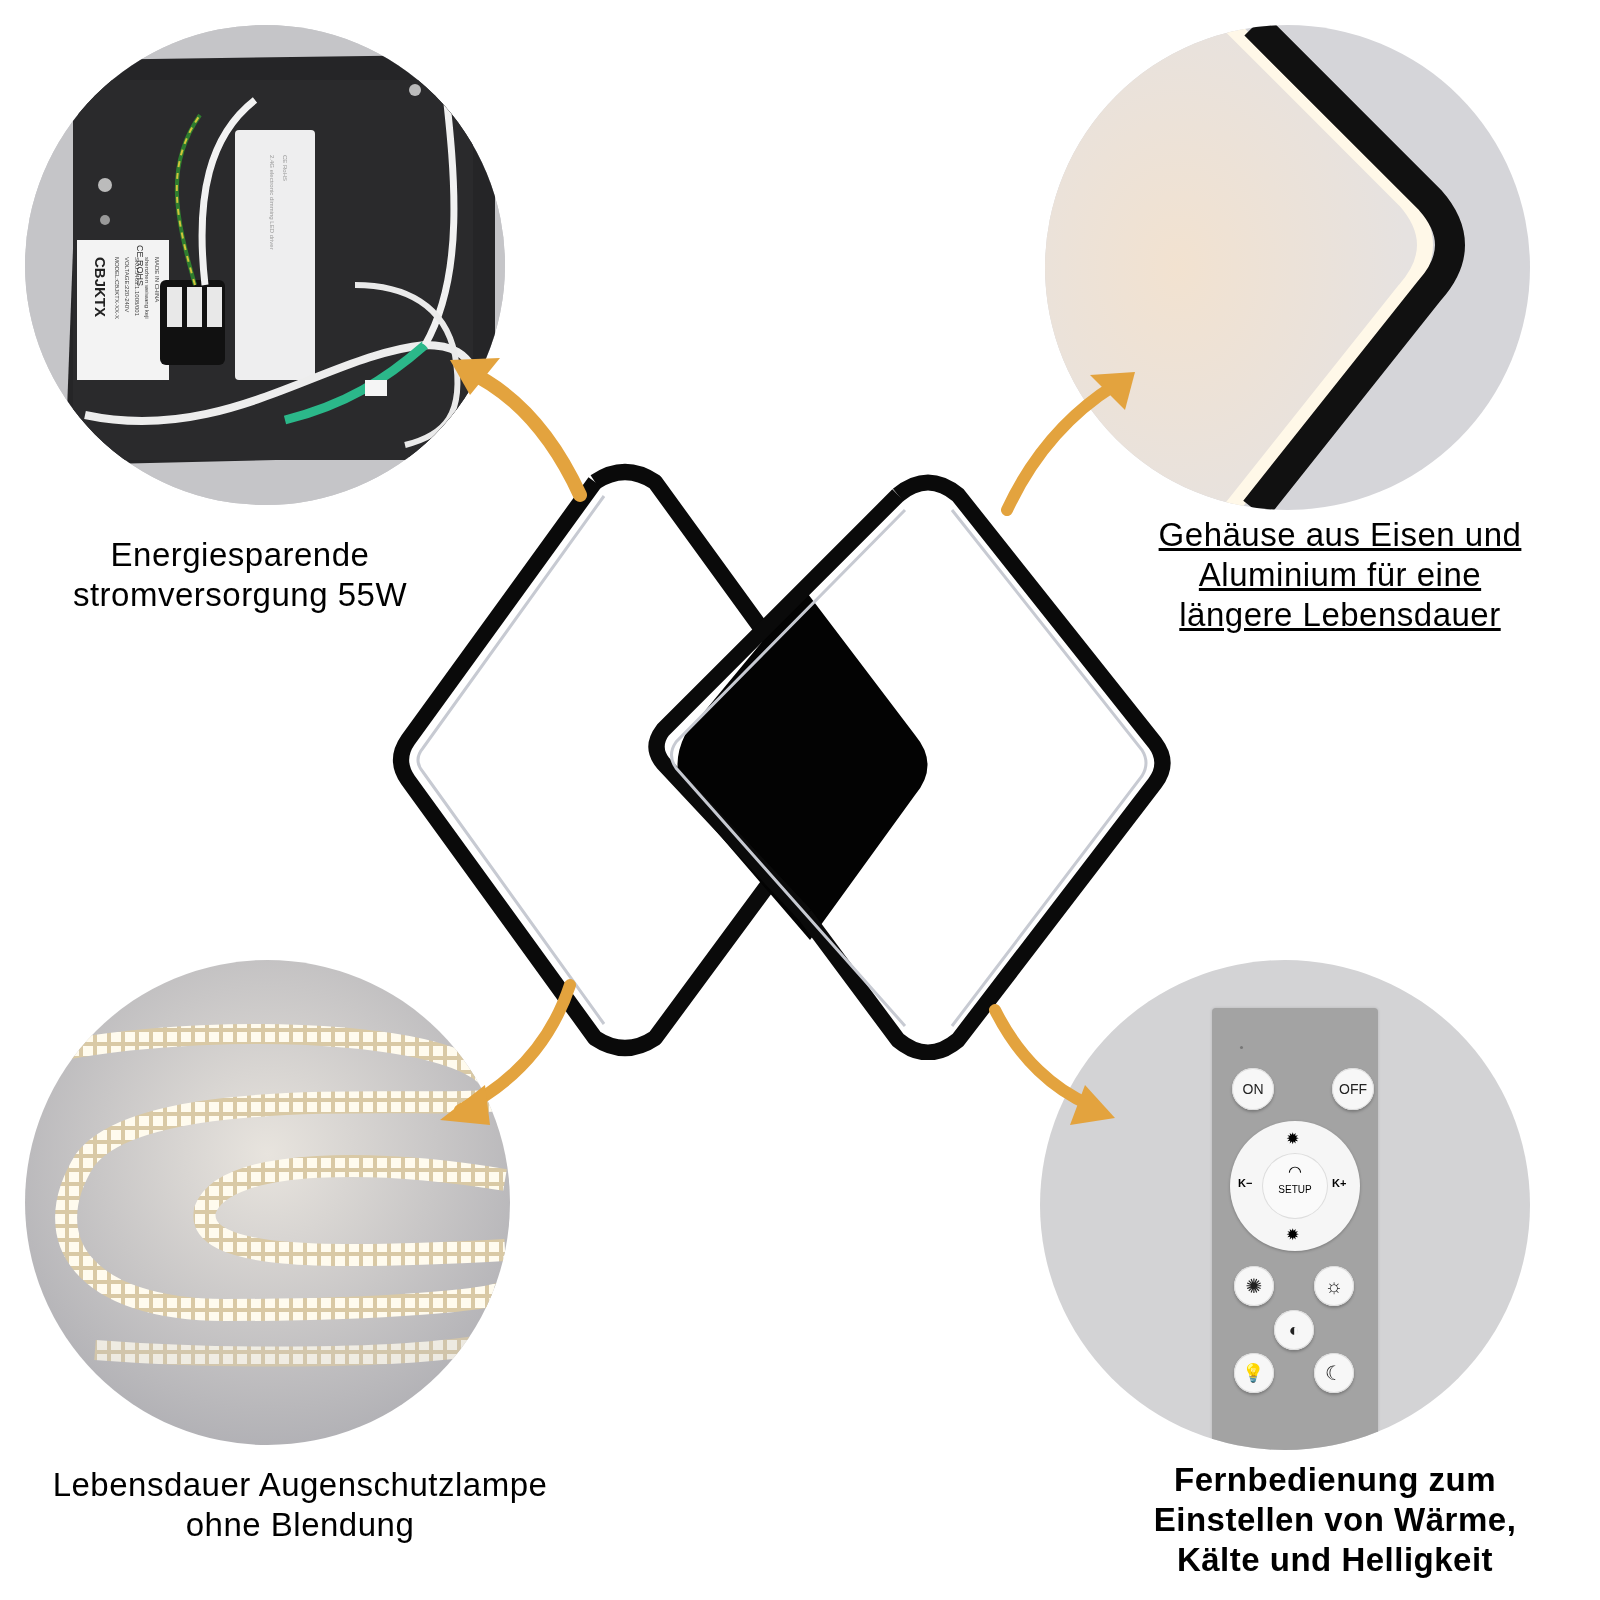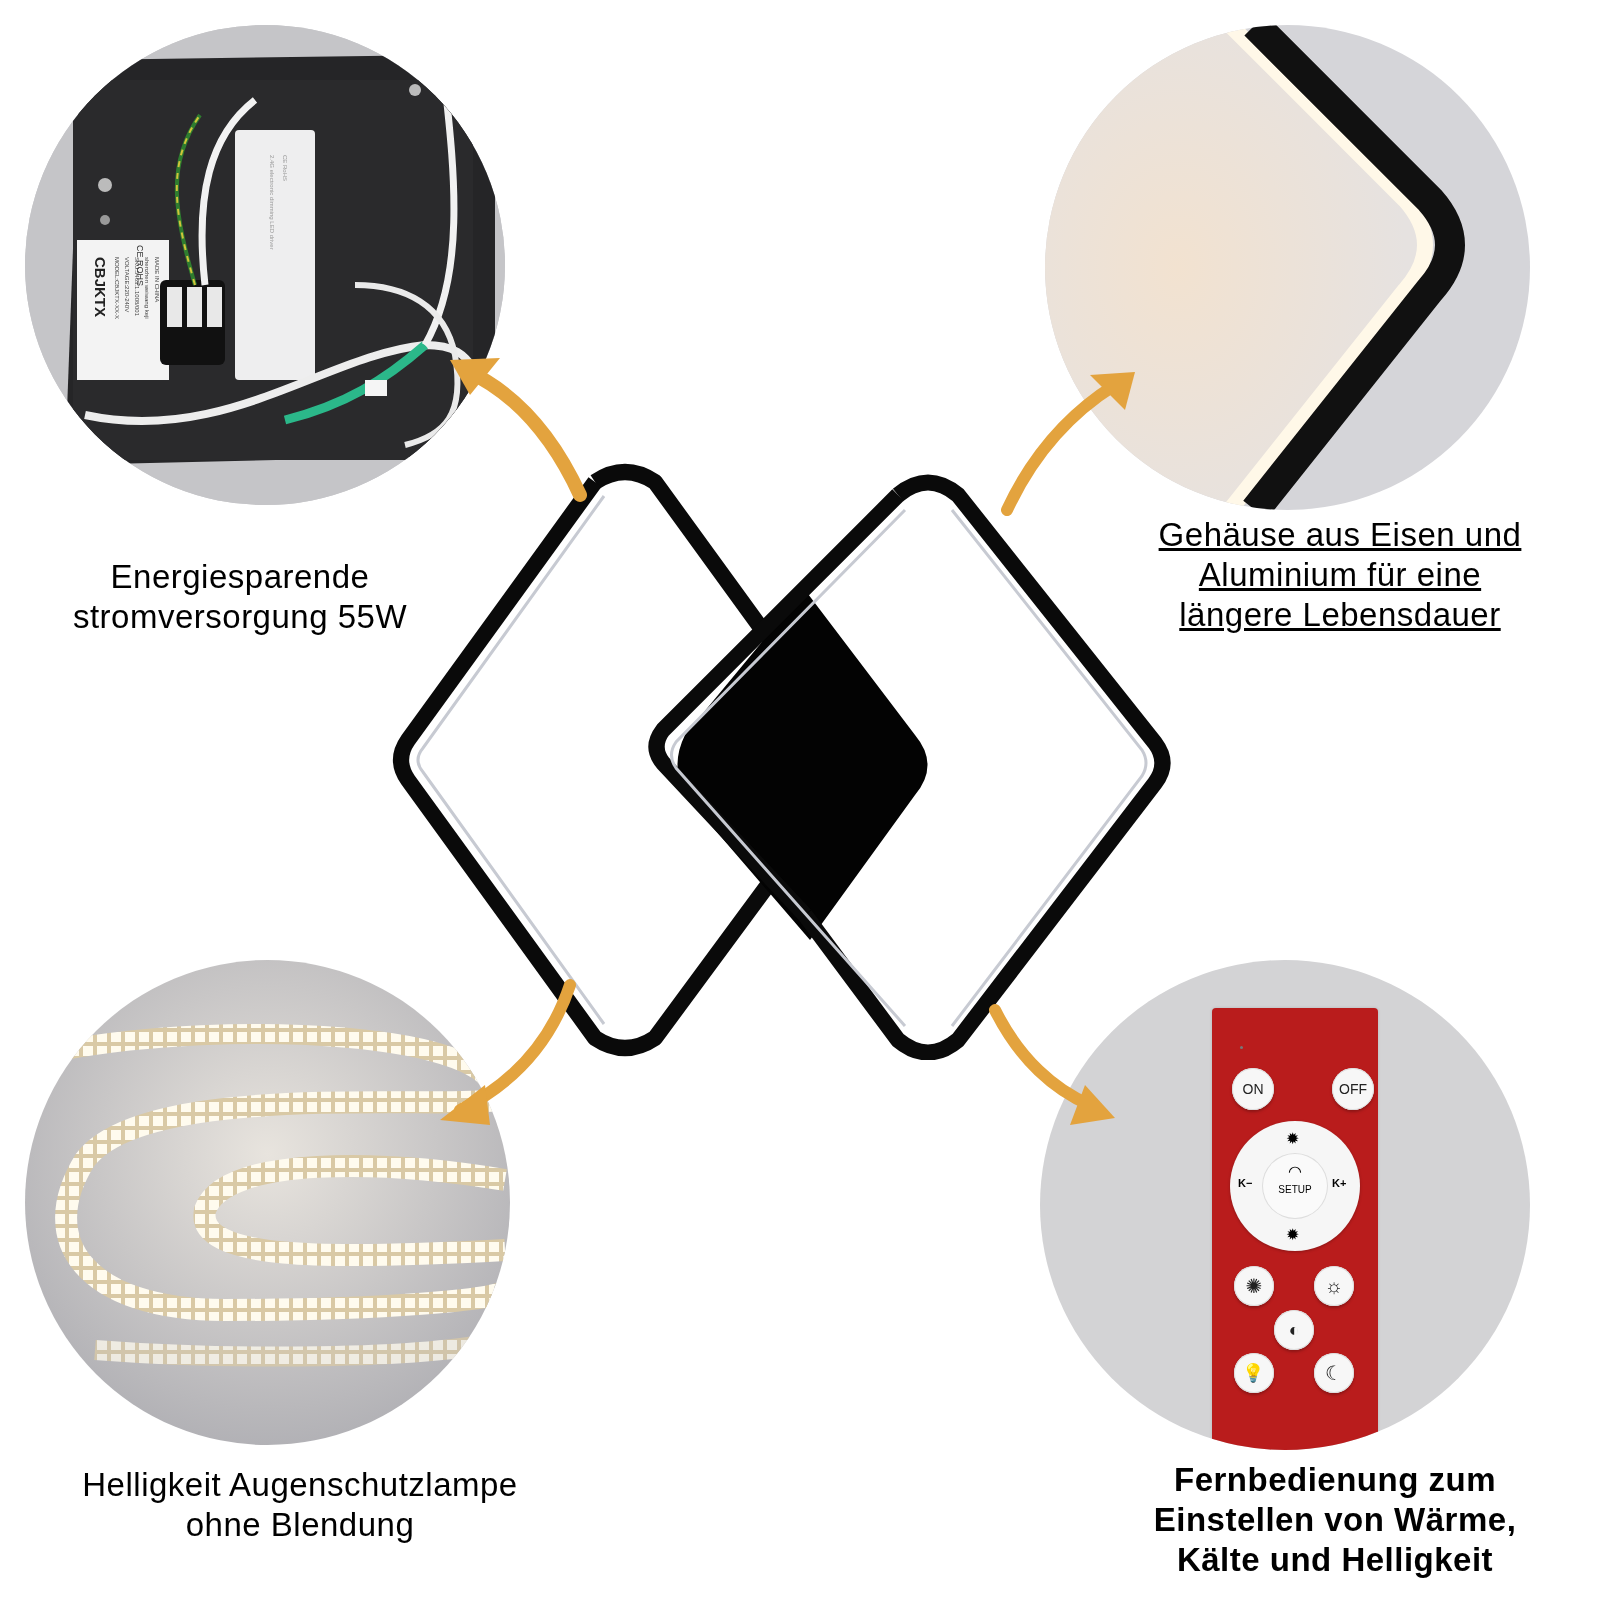--- a/index.html
+++ b/index.html
@@ -84,21 +84,21 @@
     </defs>
     <rect width="485" height="485" fill="url(#stripbg)"></rect>
     <path d="M40 90 C200 60 480 70 470 140" stroke="url(#chips)" stroke-width="20" fill="none"></path>
     <path d="M470 140 C420 150 120 120 60 200 C10 280 60 350 200 350 C350 350 480 340 480 330" stroke="url(#chips)" stroke-width="22" fill="none"></path>
     <path d="M480 220 C360 200 200 195 180 250 C170 300 300 300 480 290" stroke="url(#chips)" stroke-width="22" fill="none"></path>
     <path d="M70 390 C200 400 400 400 480 380" stroke="url(#chips)" stroke-width="20" fill="none" opacity="0.75"></path>
   </svg>
 </div>
 
 <div class="circle" style="left:1040px;top:960px;width:490px;height:490px;background:#d3d3d5;">
-  <div style="position:absolute;left:172px;top:48px;width:166px;height:460px;background:#b91c1c;border-radius:4px;box-shadow:0 0 3px rgba(0,0,0,0.15);">
+  <div style="position:absolute;left:172px;top:48px;width:166px;height:460px;background:#a3a3a3;border-radius:4px;box-shadow:0 0 3px rgba(0,0,0,0.15);">
     <div style="position:absolute;left:28px;top:38px;width:3px;height:3px;border-radius:50%;background:#777;"></div>
     <div class="remote-btn" style="left:20px;top:60px;width:42px;height:42px;">
         <span>ON</span>
       </div>
     <div class="remote-btn" style="left:100px;top:60px;width:42px;height:42px;margin-left:20px;">
         <span>OFF</span>
       </div>
 
     <div style="position:absolute;left:18px;top:113px;width:130px;height:130px;border-radius:50%;background:#f6f6f6;box-shadow:0 1px 3px rgba(0,0,0,0.25);">
       <div style="position:absolute;left:56px;top:8px;font-size:16px;">✹</div>
@@ -159,22 +159,22 @@
 </svg>
 <svg style="position:absolute;left:430px;top:975px;" width="160" height="160" viewBox="0 0 160 160">
   <path d="M140 10 C120 70 80 110 30 135" stroke="#E3A33E" stroke-width="12" fill="none" stroke-linecap="round"></path>
   <path d="M10 145 L55 110 L60 150 Z" fill="#E3A33E"></path>
 </svg>
 <svg style="position:absolute;left:985px;top:1000px;" width="150" height="140" viewBox="0 0 150 140">
   <path d="M10 10 C35 60 70 90 105 105" stroke="#E3A33E" stroke-width="12" fill="none" stroke-linecap="round"></path>
   <path d="M130 118 L85 125 L100 85 Z" fill="#E3A33E"></path>
 </svg>
 
-<div class="caption" style="left:20px;top:557px;width:440px;">Energiesparende
+<div class="caption" style="left:20px;top:535px;width:440px;">Energiesparende
 stromversorgung 55W</div>
 <div class="caption" style="left:1100px;top:515px;width:480px;text-decoration:underline;">Gehäuse aus Eisen und
 Aluminium für eine
 längere Lebensdauer</div>
-<div class="caption" style="left:0px;top:1465px;width:600px;">Helligkeit Augenschutzlampe
+<div class="caption" style="left:0px;top:1465px;width:600px;">Lebensdauer Augenschutzlampe
 ohne Blendung</div>
 <div class="caption" style="left:1075px;top:1460px;width:520px;font-weight:bold;">Fernbedienung zum
 Einstellen von Wärme,
 Kälte und Helligkeit</div>
 
 </body></html>

